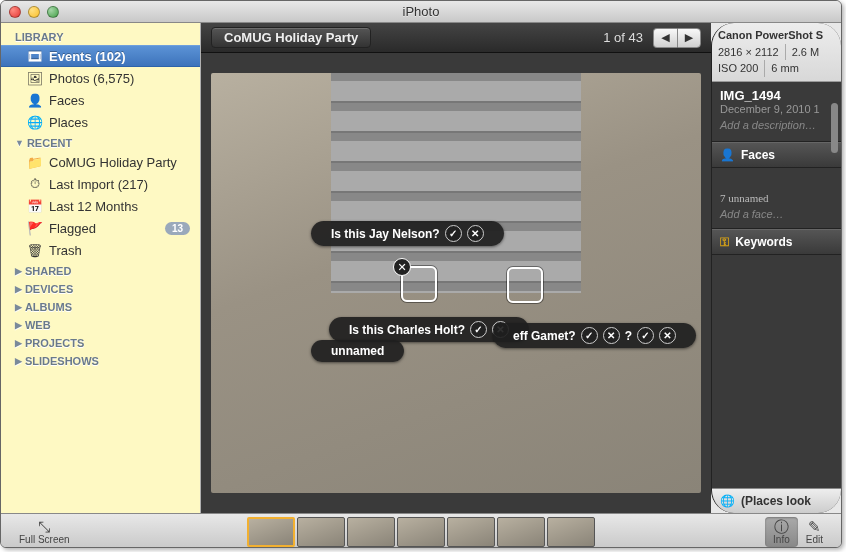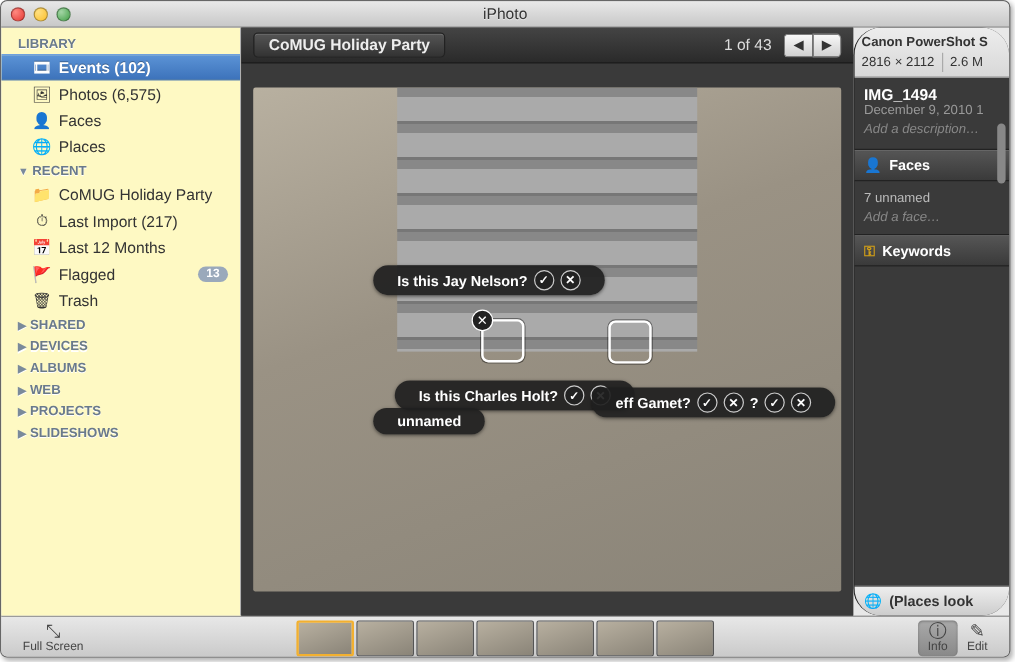--- a/index.html
+++ b/index.html
@@ -36,21 +36,21 @@
 .face-tag { position: absolute; background: rgba(30,30,30,0.92); color: #fff; border-radius: 14px; padding: 4px 20px; font-size: 12px; font-weight: bold; display: flex; align-items: center; gap: 5px; white-space: nowrap; box-shadow: 0 1px 3px rgba(0,0,0,0.5); }
 .face-tag .tag-btn { width: 17px; height: 17px; border: 1.5px solid #ccc; border-radius: 50%; display: flex; align-items: center; justify-content: center; font-size: 10px; cursor: pointer; background: #222; }
 .info-panel { width: 130px; background: #3a3a3a; border-left: 1px solid #222; color: #ccc; font-size: 11px; overflow: hidden; border-radius: 23px; }
 .info-box { background: linear-gradient(to bottom, #ededed, #d8d8d8); color: #333; border-bottom: 1px solid #999; padding: 4px 6px; font-size: 11px; line-height: 1.5; }
 .info-meta { padding: 6px 8px 10px 8px; border-bottom: 1px solid #222; }
 .info-meta .imgname { font-size: 13px; font-weight: bold; color: #fff; }
 .info-meta .date { color: #999; }
 .info-meta .desc { color: #888; font-style: italic; margin-top: 4px; }
 .info-section { padding: 8px; border-bottom: 1px solid #222; }
 .info-section-hdr { background: linear-gradient(to bottom, #555, #3a3a3a); padding: 5px 8px; font-size: 12px; font-weight: bold; color: #fff; border-top: 1px solid #666; border-bottom: 1px solid #222; display: flex; align-items: center; gap: 6px; }
-.info-section .sub { color: #bbb; margin-top: 0; }
+.info-section .sub { color: #bbb; margin-top: 16px; font-family: Liberation Serif, serif; }
 .info-section .hint { color: #888; font-style: italic; margin-top: 4px; }
 .places-bar { background: linear-gradient(to bottom, #eee, #ccc); color: #333; padding: 5px 8px; font-size: 12px; font-weight: bold; display: flex; align-items: center; gap: 6px; border-top: 1px solid #888; position: absolute; bottom: 0; left: 0; right: 0; }
 .bottom-bar { height: 36px; background: linear-gradient(to bottom, #e8e8e8, #c8c8c8); border-top: 1px solid #888; display: flex; align-items: center; padding: 0 10px; }
 .bb-btn { display: flex; flex-direction: column; align-items: center; font-size: 10px; color: #444; cursor: pointer; padding: 0 8px; }
 .bb-btn .i { font-size: 15px; line-height: 1; }
 .bb-btn.active { background: linear-gradient(to bottom, #aaa, #888); border-radius: 4px; box-shadow: inset 0 1px 2px rgba(0,0,0,0.3); padding: 2px 8px; }
 .thumbstrip { flex: 1; display: flex; justify-content: center; gap: 2px; align-items: center; padding: 0 20px; }
 .thumb { width: 48px; height: 30px; background: linear-gradient(160deg, #b8b0a0, #8a8478); border: 1px solid #555; border-radius: 2px; cursor: pointer; }
 .thumb.selected { border: 2px solid #f2b030; }
 .scroll-thumb { position: absolute; right: 3px; top: 80px; width: 7px; height: 50px; background: #888; border-radius: 4px; }
@@ -184,20 +184,24 @@
       </div>
     </div>
 
     <div class="info-panel" style="position:relative;">
       <div class="info-box">
         <div style="font-weight:bold;">Canon PowerShot S</div>
         <div style="display:flex; gap:6px;">
           <span>2816 × 2112</span>
           <span style="border-left:1px solid #aaa; padding-left:6px;">2.6 M</span>
         </div>
+        <div style="display:flex; gap:6px;">
+          <span>ISO 200</span>
+          <span style="border-left:1px solid #aaa; padding-left:6px;">6 mm</span>
+        </div>
       </div>
       <div class="info-meta">
         <div class="imgname">IMG_1494</div>
         <div class="date">December 9, 2010 1</div>
         <div class="desc">Add a description…</div>
       </div>
       <div class="info-section-hdr">
         <span>👤</span>
         <span>Faces</span>
       </div>

